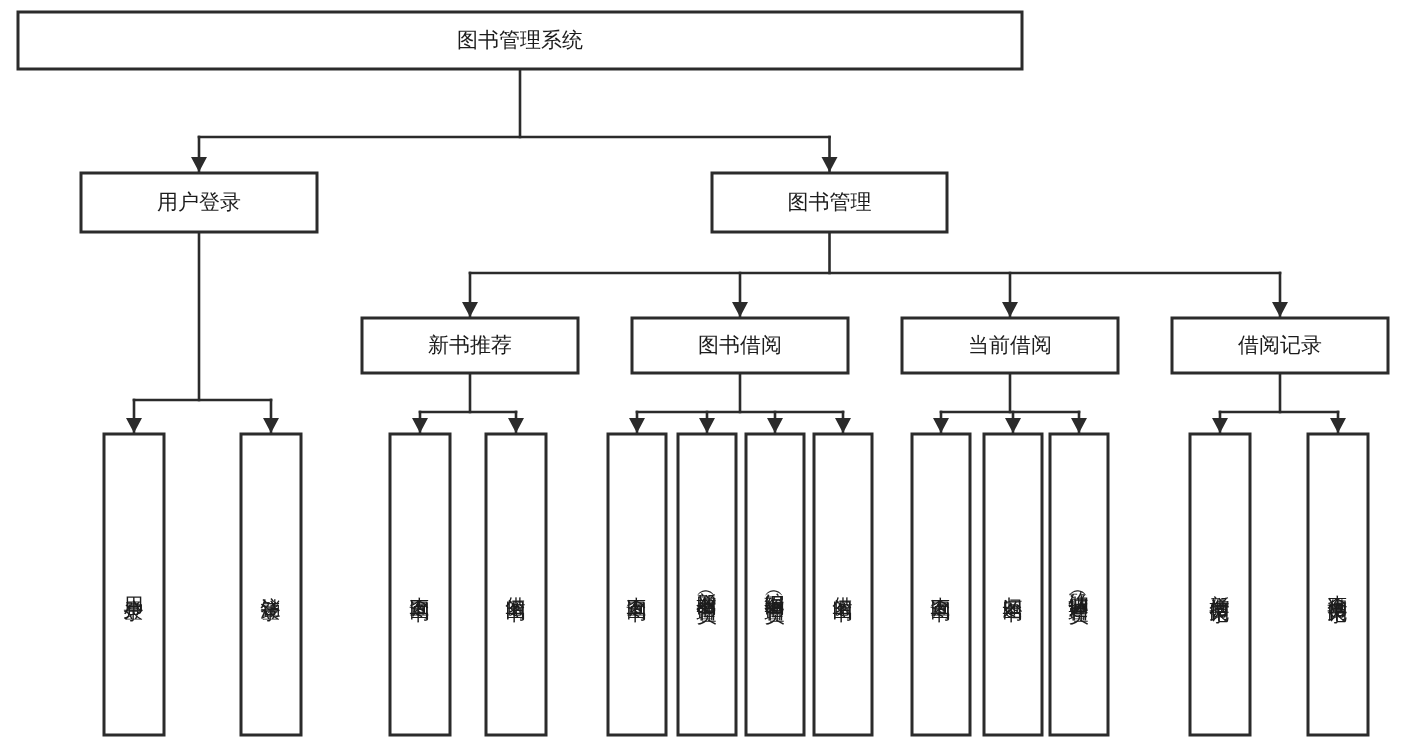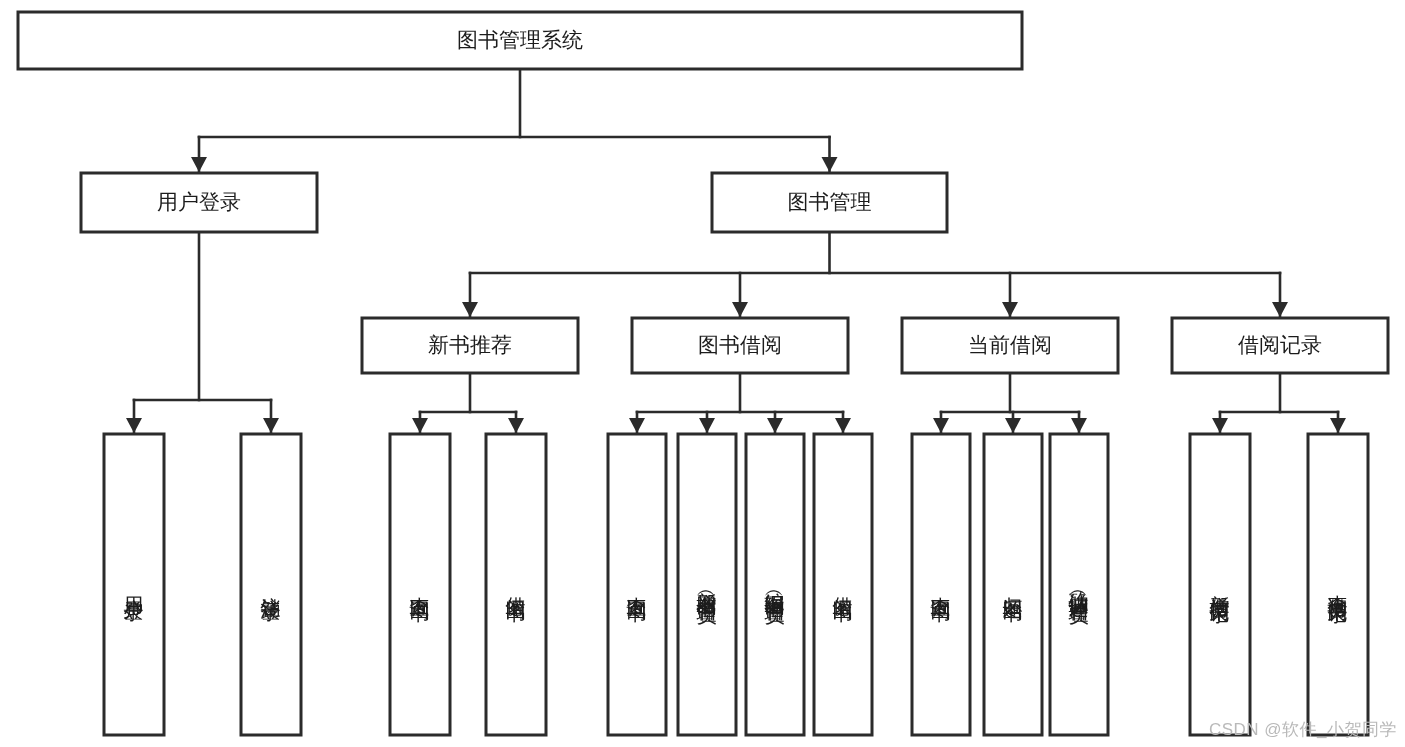--- a/index.html
+++ b/index.html
@@ -213,15 +213,14 @@
           <rect x="1190" y="434" width="60" height="301" class="node-box"></rect>
           <foreignObject x="1190" y="434" width="60" height="301" class="leaf-label-fo"><div xmlns="http://www.w3.org/1999/xhtml" class="leaf-label">新增借阅记录</div></foreignObject>
         </g>
         <g>
           <rect x="1308" y="434" width="60" height="301" class="node-box"></rect>
           <foreignObject x="1308" y="434" width="60" height="301" class="leaf-label-fo"><div xmlns="http://www.w3.org/1999/xhtml" class="leaf-label">查询借阅记录</div></foreignObject>
         </g>
       </g>
   </svg>
 
-  <div class="watermark">CSDN @软件_小贺同学</div>
 
 </div>
 
 </body></html>

